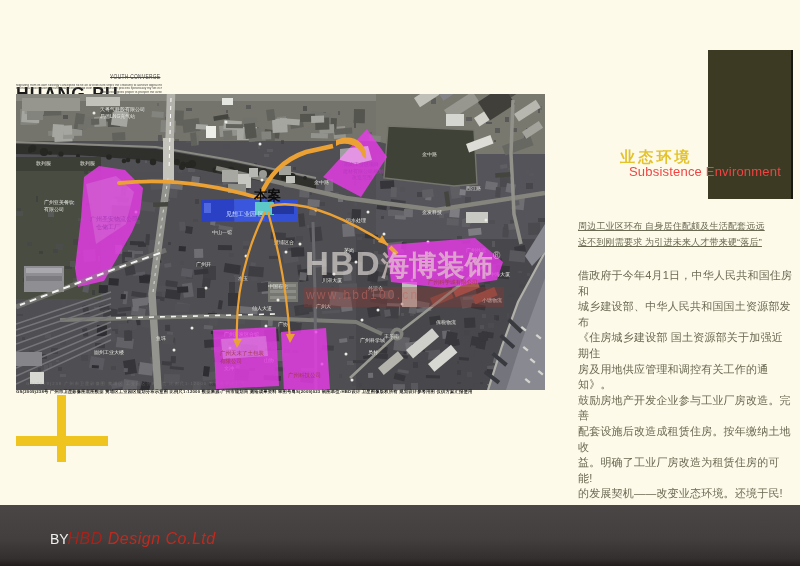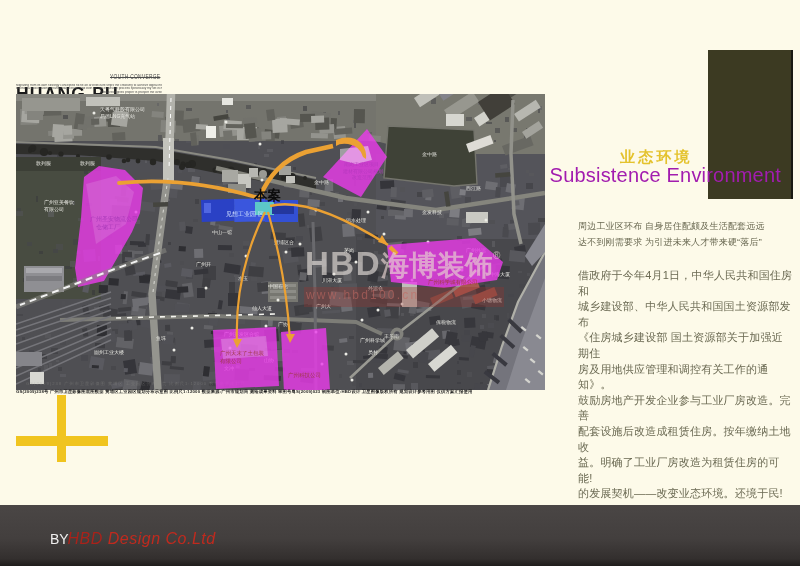--- a/index.html
+++ b/index.html
@@ -855,23 +855,23 @@
 
 <div class="abs" style="left:305px; top:245px; white-space:nowrap;"><span style="font-size:33px; font-weight:bold; letter-spacing:1.5px; color:rgba(224,218,214,0.66);">HBD</span><span style="font-size:28px; font-weight:bold; color:rgba(232,212,210,0.66);">海博装饰</span><span style="font-size:10px; color:rgba(232,214,210,0.66); vertical-align:16px;">®</span></div>
 
 <div class="abs" style="left:304px; top:287px; width:200px; height:20px; background:rgba(150,55,50,0.35);"></div>
 <div class="abs" style="left:306px; top:288px; font-size:12px; color:rgba(195,105,98,0.58); letter-spacing:2.2px; white-space:nowrap;">www.hbd100.cn</div>
 
 <div class="abs" style="left:708px; top:50px; width:83px; height:149px; background:#3c3a22; border-right:2px solid #191910;"></div>
 
 <div class="abs" style="left:620px; top:147.5px; width:164.5px; text-align:left; font-size:15px; font-weight:bold; color:#e4c22c; letter-spacing:3.2px;">业态环境</div>
 
-<div class="abs" style="left:480px; top:164px; width:301px; text-align:right; font-size:20px; color:#a21caf; letter-spacing:0.2px;">Subsistence Environment</div>
-
-<div class="abs" style="left:578px; top:218px; width:215px; font-size:9px; line-height:16px; color:#6a6952; letter-spacing:0.2px;">周边工业区环布 自身居住配颇及生活配套远远<br>达不到刚需要求 为引进未来人才带来硬“落后”</div>
+<div class="abs" style="left:480px; top:164px; width:301px; text-align:right; font-size:13px; color:#ef4444; letter-spacing:0.2px;">Subsistence Environment</div>
+
+<div class="abs" style="left:578px; top:218px; width:215px; font-size:9px; line-height:16px; color:#6a6952; letter-spacing:0.2px;text-decoration:underline;">周边工业区环布 自身居住配颇及生活配套远远<br>达不到刚需要求 为引进未来人才带来硬“落后”</div>
 
 <div class="abs" style="left:578px; top:268px; width:215px; font-size:11px; line-height:15.6px; color:#6a6952; letter-spacing:0.2px;">借政府于今年4月1日，中华人民共和国住房和<br>城乡建设部、中华人民共和国国土资源部发布<br>《住房城乡建设部 国土资源部关于加强近期住<br>房及用地供应管理和调控有关工作的通知》。<br>鼓励房地产开发企业参与工业厂房改造。完善<br>配套设施后改造成租赁住房。按年缴纳土地收<br>益。明确了工业厂房改造为租赁住房的可能!<br>的发展契机——改变业态环境。还境于民!</div>
 
 <div class="abs" style="left:57px; top:395px; width:9.3px; height:67px; background:#f0c41f;"></div>
 
 <div class="abs" style="left:16px; top:435.5px; width:91.5px; height:10px; background:#f0c41f;"></div>
 
 <div class="abs" style="left:0; top:505px; width:800px; height:61px; background:linear-gradient(#4a4645 0%, #433f3e 55%, #332f2e 88%, #201d1c 100%);"></div>
 
 <div class="abs" style="left:50px; top:531px; font-size:14px; color:#efeeee;">BY</div>

